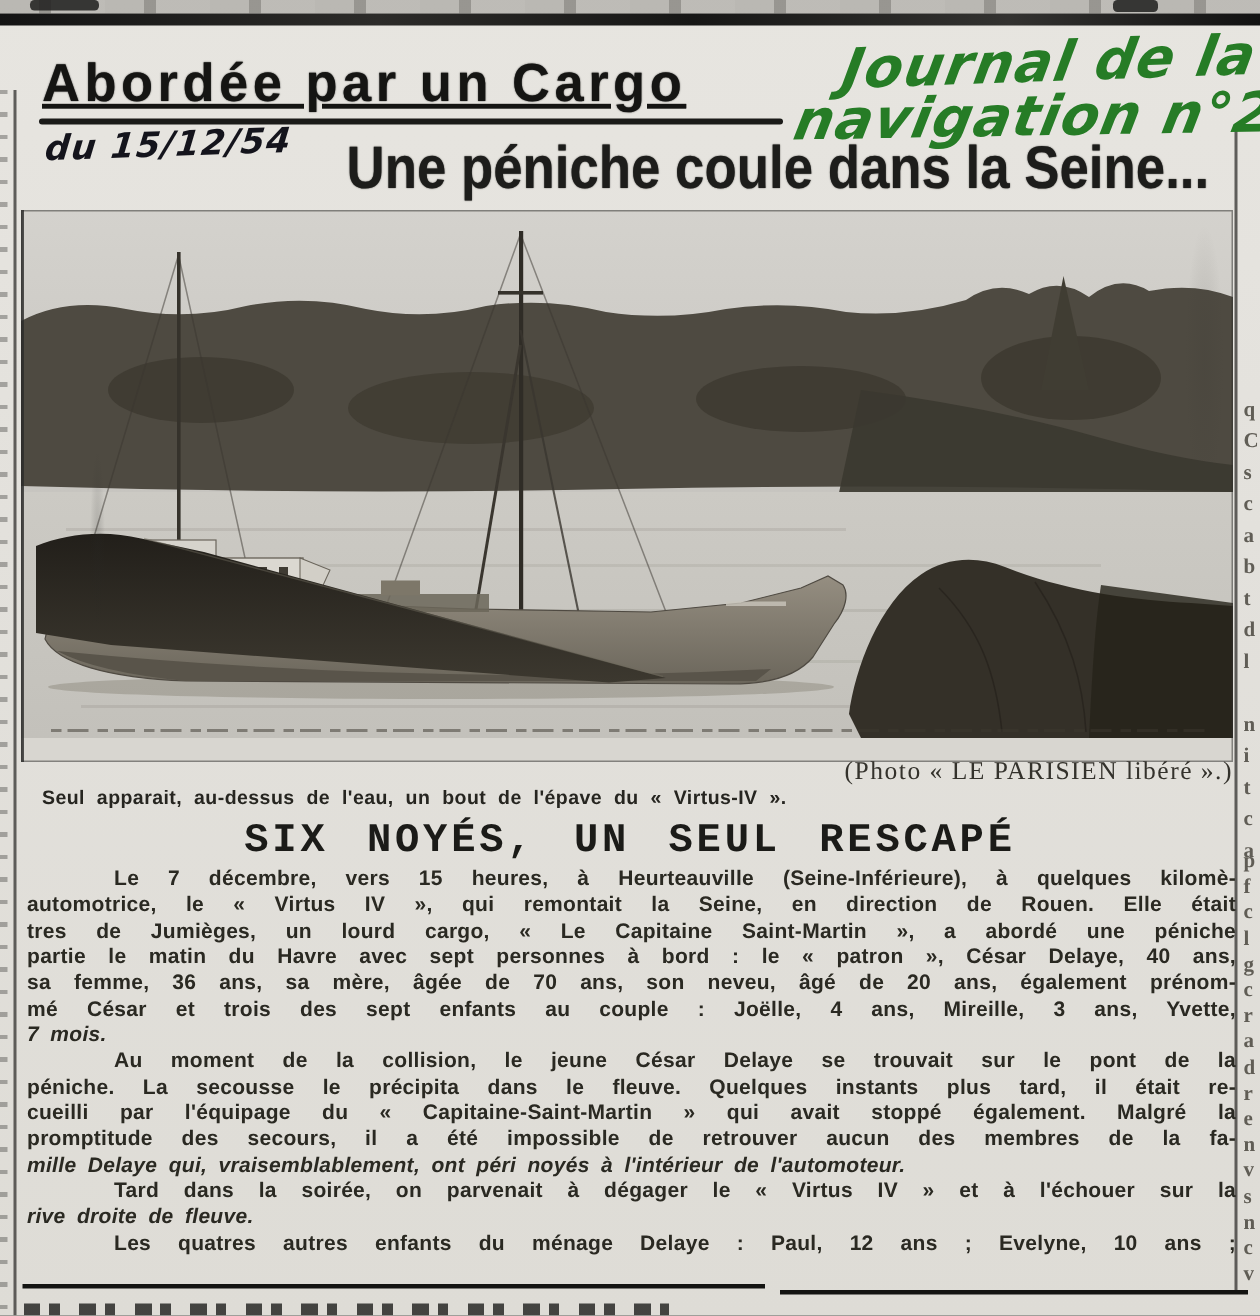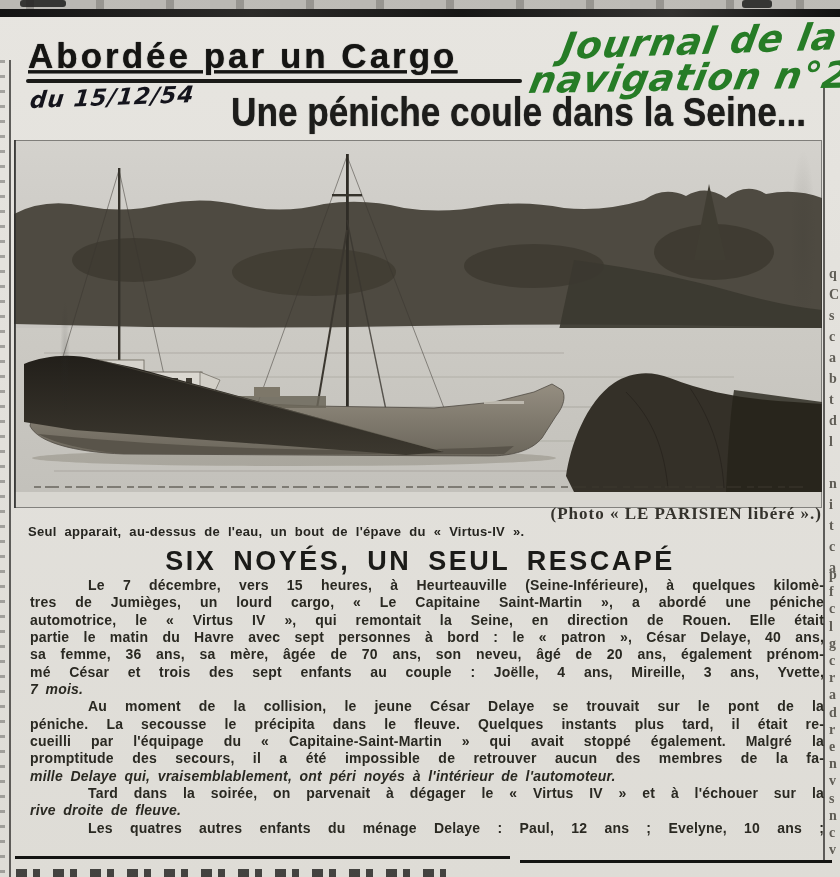--- a/index.html
+++ b/index.html
@@ -30,31 +30,31 @@
   .journal.l1{left:562px;top:20px;font-size:37px;transform:rotate(-2deg) skewX(-12deg);}
   .journal.l2{left:530px;top:56px;font-size:37px;transform:rotate(-1deg) skewX(-12deg);}
   
   .headline{left:231px;top:90px;font-size:40px;font-weight:700;color:#1d1d1b;
     transform:scaleX(.88);transform-origin:left top;letter-spacing:0;white-space:nowrap;
     text-shadow:0 0 1px #33322f;}
   
   .photo{left:14px;top:140px;width:808px;height:368px;}
   
   .credit{right:18px;top:504px;font-family:"Liberation Serif",serif;font-size:17px;
-    font-weight:700;letter-spacing:1px;color:#34322c;}
+    font-weight:400;letter-spacing:1px;color:#34322c;}
   .caption{left:28px;top:524px;font-size:13px;font-weight:700;letter-spacing:.3px;
     word-spacing:4px;color:#262520;}
   
   .subhead{left:40px;top:546px;width:760px;text-align:center;
-    font-family:Liberation Sans, sans-serif;font-size:27px;font-weight:700;
+    font-family:Liberation Mono, monospace;font-size:27px;font-weight:700;
     letter-spacing:2.5px;word-spacing:7px;color:#1b1b18;}
   
   .body{left:18px;top:577px;width:806px;font-size:14px;font-weight:700;
     line-height:17.35px;letter-spacing:.2px;word-spacing:3.5px;color:#2a2922;}
-  .bl{text-align:justify;text-align-last:justify;height:17.35px;white-space:normal;margin-left:12px;}
+  .bl{text-align:justify;text-align-last:justify;height:17.35px;white-space:normal;}
   .bl.ind{text-indent:58px;}
   .bl.end{text-align-last:left;font-style:italic;}
   
   .vrule-left{left:9px;top:60px;width:2px;height:817px;background:#3c3b38;opacity:.8;}
   .vrule-right{left:823px;top:84px;width:2px;height:778px;background:#3c3b38;opacity:.8;}
   .hrule-b1{left:15px;top:856px;width:495px;height:3px;background:#141412;}
   .hrule-b2{left:520px;top:860px;width:312px;height:3px;background:#141412;}
   .cutoff{left:16px;top:869px;width:430px;height:8px;opacity:.8;
     background:repeating-linear-gradient(90deg,#1d1d1b 0 11px,transparent 11px 17px,#1d1d1b 17px 24px,transparent 24px 37px);}
   
@@ -219,22 +219,22 @@
     <rect x="0" y="0" width="2" height="368" fill="#2c2c2a" opacity=".8"></rect>
   </svg>
 
   <div class="abs credit">(Photo « LE PARISIEN libéré ».)</div>
   <div class="abs caption">Seul apparait, au-dessus de l'eau, un bout de l'épave du « Virtus-IV ».</div>
 
   <div class="abs subhead">SIX NOYÉS, UN SEUL RESCAPÉ</div>
 
   <div class="abs body">
     <div class="bl ind">Le 7 décembre, vers 15 heures, à Heurteauville (Seine-Inférieure), à quelques kilomè-</div>
+    <div class="bl">automotrice, le « Virtus IV », qui remontait la Seine, en direction de Rouen. Elle était</div>
     <div class="bl">tres de Jumièges, un lourd cargo, « Le Capitaine Saint-Martin », a abordé une péniche</div>
-    <div class="bl">automotrice, le « Virtus IV », qui remontait la Seine, en direction de Rouen. Elle était</div>
     <div class="bl">partie le matin du Havre avec sept personnes à bord : le « patron », César Delaye, 40 ans,</div>
     <div class="bl">sa femme, 36 ans, sa mère, âgée de 70 ans, son neveu, âgé de 20 ans, également prénom-</div>
     <div class="bl">mé César et trois des sept enfants au couple : Joëlle, 4 ans, Mireille, 3 ans, Yvette,</div>
     <div class="bl end">7 mois.</div>
 
     <div class="bl ind">Au moment de la collision, le jeune César Delaye se trouvait sur le pont de la</div>
     <div class="bl">péniche. La secousse le précipita dans le fleuve. Quelques instants plus tard, il était re-</div>
     <div class="bl">cueilli par l'équipage du « Capitaine-Saint-Martin » qui avait stoppé également. Malgré la</div>
     <div class="bl">promptitude des secours, il a été impossible de retrouver aucun des membres de la fa-</div>
     <div class="bl end">mille Delaye qui, vraisemblablement, ont péri noyés à l'intérieur de l'automoteur.</div>

